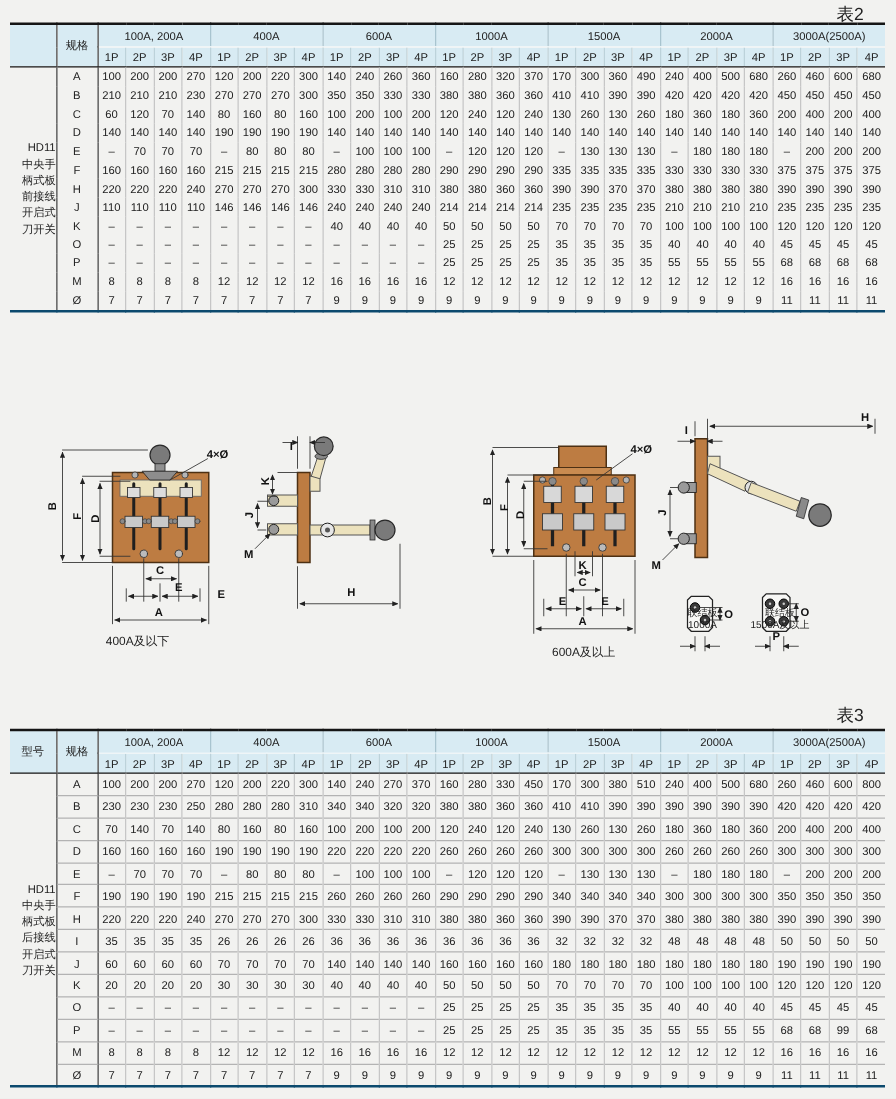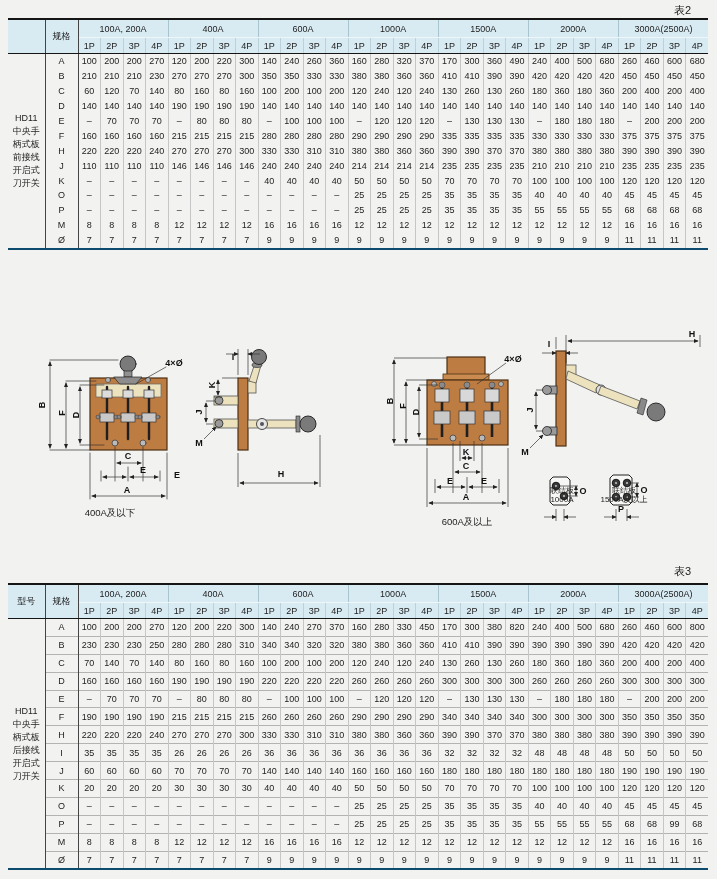--- a/index.html
+++ b/index.html
@@ -1,38 +1,38 @@
 <!DOCTYPE html>
 <html><head>
 <meta charset="utf-8">
 <style>
   html,body{margin:0;padding:0;}
   body{width:717px;height:879px;background:#e9e9e7;font-family:"Liberation Sans",sans-serif;}
   .page{position:relative;width:717px;height:879px;background:#f2f2f0;overflow:hidden;}
-  .tag{position:absolute;font-size:11px;color:#222;}
+  .tag{position:absolute;font-size:14px;color:#222;}
   #tag2{top:3px;right:26px;}
   #tag3{top:564px;right:26px;}
   #heading{position:absolute;top:296px;left:8px;font-size:11.5px;color:#222;}
 
   table.dim{position:absolute;left:8px;border-collapse:collapse;table-layout:fixed;width:700px;
     border-top:2px solid #151515;border-bottom:2px solid #0c4a6e;}
   #table2{top:18px;}
   #table3{top:583px;}
   table.dim th{background:#d8ebf3;font-weight:normal;font-size:9px;color:#222;padding:0;white-space:nowrap;overflow:hidden;}
   th.grp{height:17px;border-left:1px solid #a8c4cf;border-bottom:1px solid #eef6f9;}
   th.pole{height:15px;border-left:1px solid #bcd2da;border-bottom:1.5px solid #151515;}
   th.corner{border-bottom:1.5px solid #151515;font-size:9.5px;}
   th.spec-h{border-left:1px solid #444;border-right:1px solid #444;}
   table.dim td{padding:0;text-align:center;font-size:9px;color:#222;white-space:nowrap;overflow:hidden;}
   td.val{border-left:1px solid #c6c6c6;}
   td.spec{font-size:9.5px;border-left:1px solid #444;border-right:1px solid #444;}
   td.model{font-size:9.5px;color:#222;line-height:13px;}
   #table2 td{height:14.9px;}
   #table3 td{height:16.9px;border-top:1px solid #b3b3b3;}
-  #table3 td.model,#table2 td.model{border-top:none;}
+  #table3 td.model,#table2 td.model{border-top:none;text-align:right;}
   #table3 tbody tr:first-child td{border-top:none;}
 
   #drawings{position:absolute;top:327px;left:0;width:717px;height:240px;}
   #drawings svg{position:absolute;top:0;left:0;}
   .dl{position:absolute;font-size:9px;color:#111;transform:translate(-50%,-50%);white-space:nowrap;font-weight:bold;}
   .dlr{position:absolute;font-size:9px;color:#111;transform:translate(-50%,-50%) rotate(-90deg);white-space:nowrap;font-weight:bold;}
   .cap{position:absolute;font-size:9.5px;color:#222;transform:translate(-50%,0);white-space:nowrap;}
   .ptitle{position:absolute;font-size:8px;line-height:9px;color:#222;text-align:center;transform:translate(-50%,0);white-space:nowrap;margin-top:33px;}
 </style>
 </head>
@@ -896,21 +896,21 @@
           <td class="val">240</td>
           <td class="val">270</td>
           <td class="val">370</td>
           <td class="val">160</td>
           <td class="val">280</td>
           <td class="val">330</td>
           <td class="val">450</td>
           <td class="val">170</td>
           <td class="val">300</td>
           <td class="val">380</td>
-          <td class="val">820</td>
+          <td class="val">510</td>
           <td class="val">240</td>
           <td class="val">400</td>
           <td class="val">500</td>
           <td class="val">680</td>
           <td class="val">260</td>
           <td class="val">460</td>
           <td class="val">600</td>
           <td class="val">800</td>
         </tr>
         <tr>

